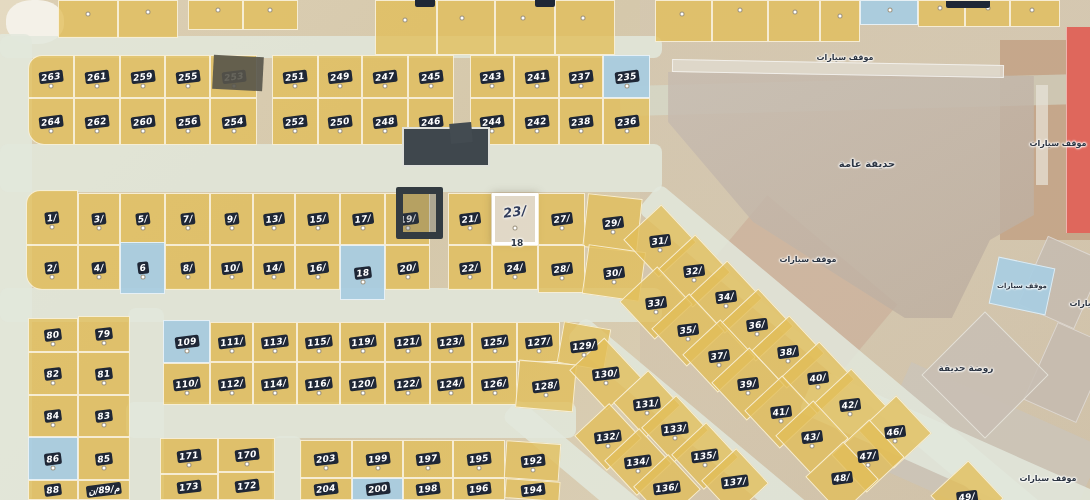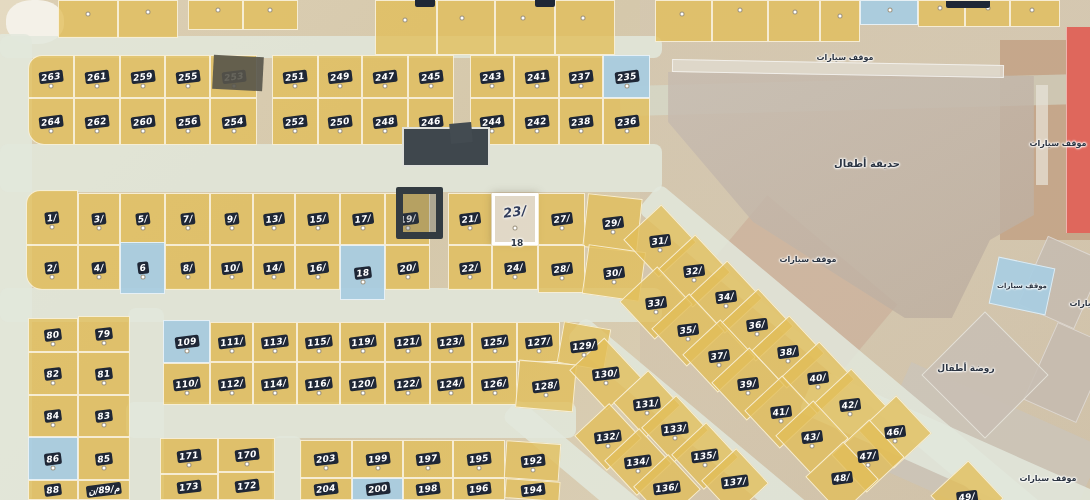--- a/index.html
+++ b/index.html
@@ -446,22 +446,22 @@
       <div class="dot" style="left: 890px; top: 10px;"></div>
       <div class="dot" style="left: 940px; top: 8px;"></div>
       <div class="dot" style="left: 988px; top: 8px;"></div>
       <div class="dot" style="left: 1032px; top: 10px;"></div>
       <div class="cutchip" style="left: 415px; top: 0px; width: 20px;"></div>
       <div class="cutchip" style="left: 535px; top: 0px; width: 20px;"></div>
       <div class="cutchip" style="left: 946px; top: 1px; width: 44px;"></div>
     </div>
 
   <div class="alabel" style="left:845px;top:57px;font-size:8px;">موقف سيارات</div>
-  <div class="alabel" style="left:867px;top:163px;font-size:10px;">حديقة أطفال</div>
+  <div class="alabel" style="left:867px;top:163px;font-size:10px;">حديقة عامة</div>
   <div class="alabel" style="left:808px;top:259px;font-size:8px;">موقف سيارات</div>
   <div class="alabel" style="left:1022px;top:286px;font-size:7px;">موقف سيارات</div>
   <div class="alabel" style="left:1048px;top:478px;font-size:8px;">موقف سيارات</div>
   <div class="alabel" style="left:1058px;top:143px;font-size:8px;">موقف سيارات</div>
   <div class="alabel" style="left:1098px;top:303px;font-size:8px;">موقف سيارات</div>
-  <div class="alabel" style="left:966px;top:368px;font-size:9px;">روضة أطفال</div>
+  <div class="alabel" style="left:966px;top:368px;font-size:9px;">روضة حديقة</div>
   <div class="alabel" style="left:517px;top:243px;font-size:9px;">18</div>
 
 </div>
 
 </body></html>

